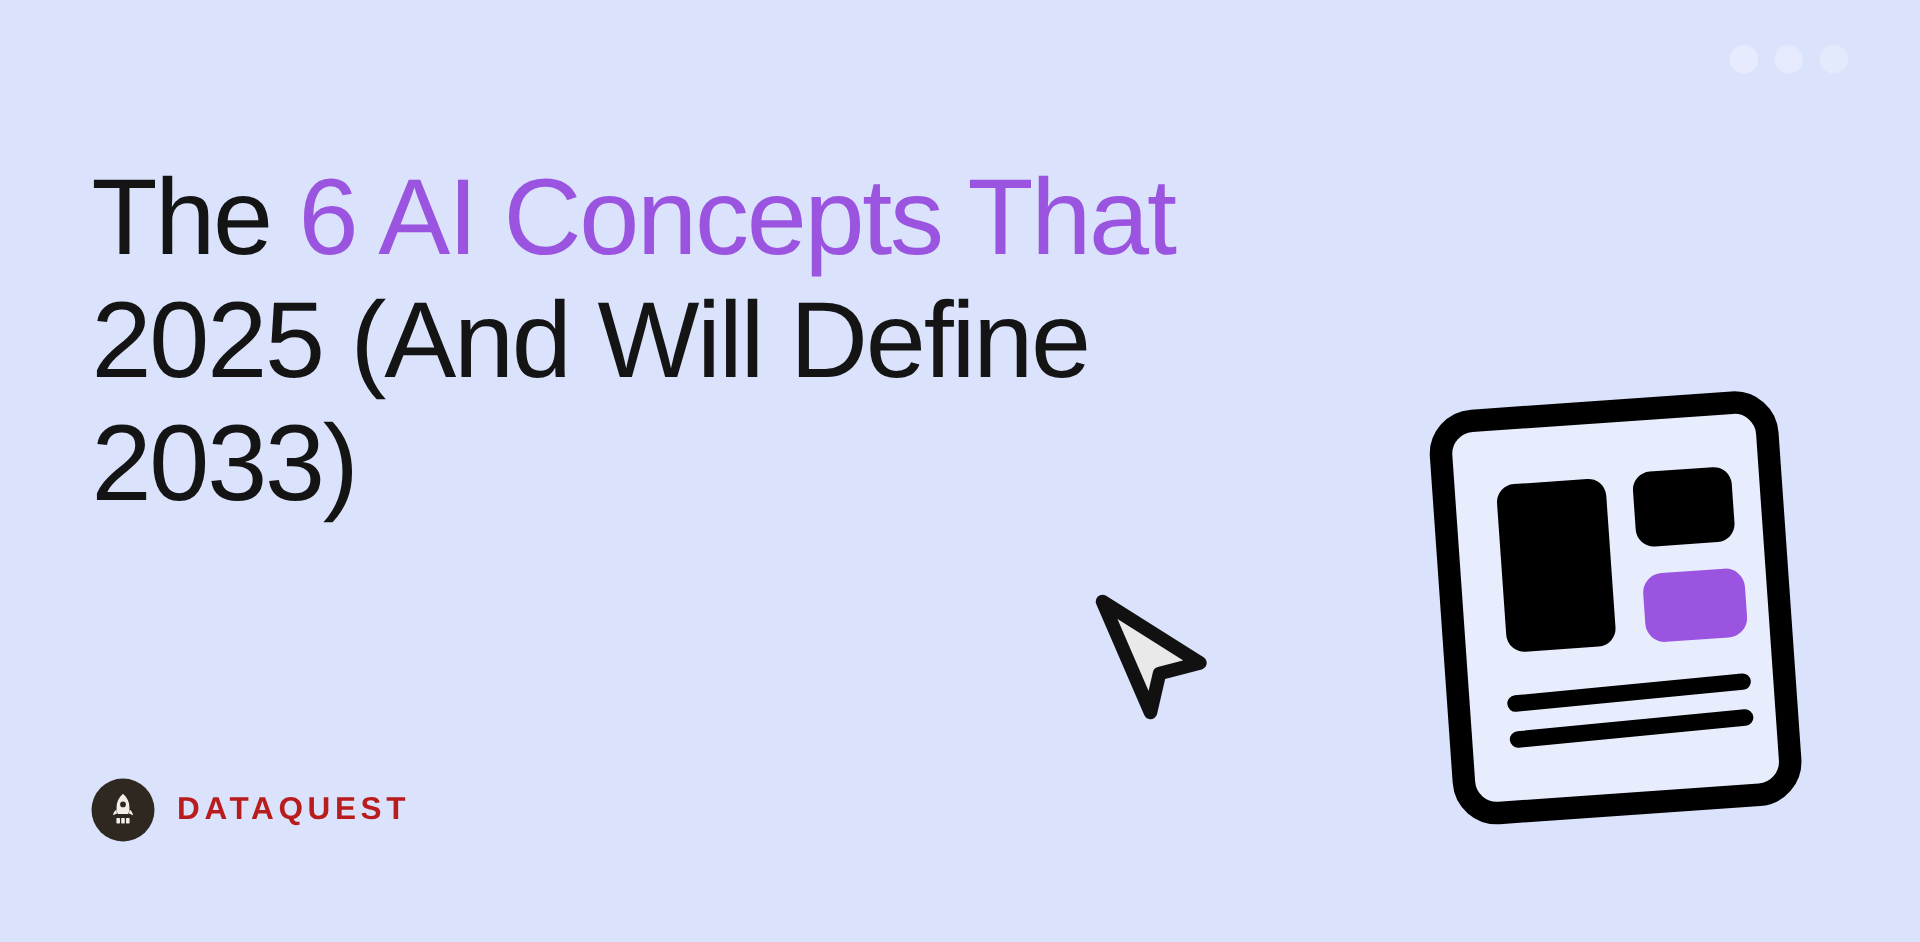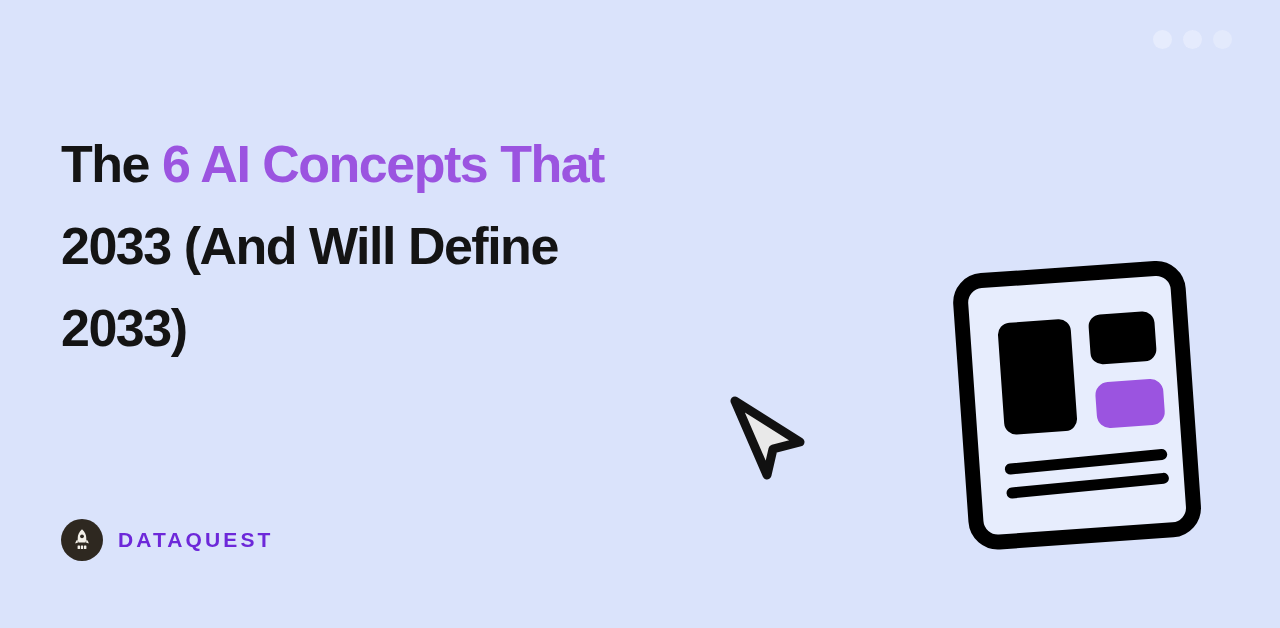--- a/index.html
+++ b/index.html
@@ -32,25 +32,25 @@
     border-radius: 50%;
     background: #e6ecfd;
   }
   .dot.d2 { opacity: 0.92; }
   .dot.d3 { opacity: 0.78; }
 
   
   .headline {
     position: absolute;
     left: 61px;
-    top: 88px;
+    top: 56px;
     width: 900px;
-    font-size: 52px;
+    font-size: 72px;
     line-height: 82px;
-    font-weight: 700;
+    font-weight: 400;
     letter-spacing: -1.5px;
     color: #141414;
     -webkit-font-smoothing: antialiased;
   }
   .headline .accent { color: #9b54e0; }
   .headline .ln { display: block; white-space: nowrap; }
 
   
   .brand {
     position: absolute;
@@ -67,21 +67,21 @@
     background: #2e2820;
     display: flex;
     align-items: center;
     justify-content: center;
     flex: none;
   }
   .brand-name {
     font-size: 21px;
     font-weight: 600;
     letter-spacing: 3.1px;
-    color: #6d28d9;
+    color: #b91c1c;
   }
 
   
   .cursor {
     position: absolute;
     left: 726px;
     top: 394px;
     width: 82px;
     height: 88px;
   }
@@ -101,21 +101,21 @@
 <div id="canvas">
 
   <div class="dot-cluster">
     <span class="dot d1"></span>
     <span class="dot d2"></span>
     <span class="dot d3"></span>
   </div>
 
   <h1 class="headline">
     <span class="ln"><span>The </span><span class="accent">6 AI Concepts That</span></span>
-    <span class="ln"><span>2033 (And Will Define</span></span>
+    <span class="ln"><span>2025 (And Will Define</span></span>
     <span class="ln"><span>2033)</span></span>
   </h1>
 
   <div class="brand">
     <span class="brand-mark">
       <svg width="22" height="24" viewBox="0 0 22 24" aria-hidden="true">
         <path d="M11 1.2c2.9 2.4 4.3 5.6 4.3 9.1 0 1.6-.3 3-.8 4.3H7.5c-.5-1.3-.8-2.7-.8-4.3 0-3.5 1.4-6.7 4.3-9.1z" fill="#f2efe8"></path>
         <circle cx="11" cy="8.3" r="1.9" fill="#2e2820"></circle>
         <path d="M6.6 11.6c-1.3 1-2.1 2.3-2.3 3.9l2.7-1.1z" fill="#f2efe8"></path>
         <path d="M15.4 11.6c1.3 1 2.1 2.3 2.3 3.9l-2.7-1.1z" fill="#f2efe8"></path>

